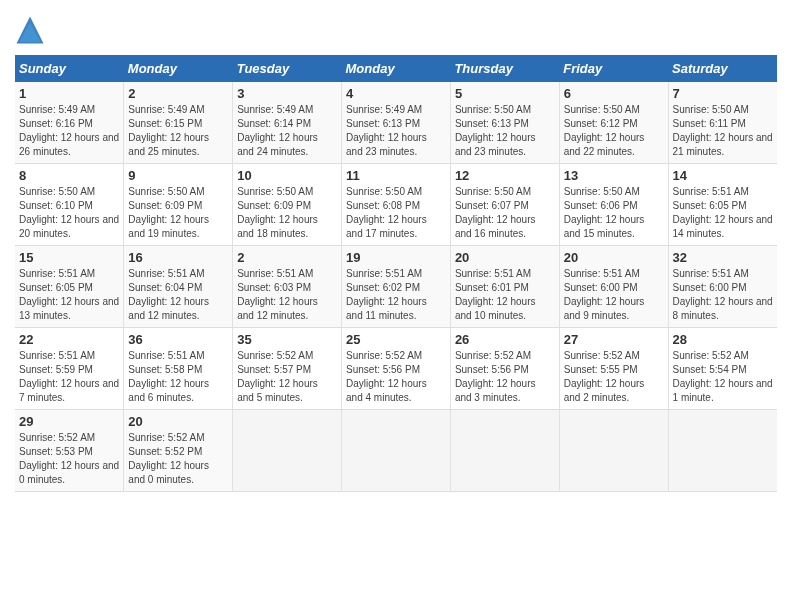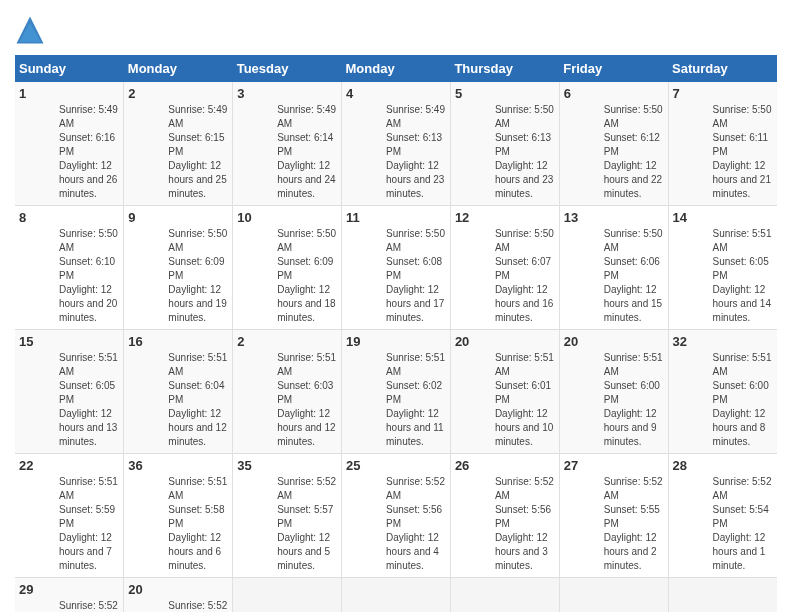--- a/index.html
+++ b/index.html
@@ -51,20 +51,21 @@
       border-collapse: collapse;
       font-size: 11px;
     }
     thead tr th {
       background-color: #2a6db5;
       color: #fff;
       padding: 6px 4px;
       text-align: left;
       font-size: 13px;
       font-weight: bold;
+      font-style: italic;
     }
     tbody tr {
       border-bottom: 1px solid #ddd;
     }
     tbody tr:nth-child(odd) {
       background-color: #f9f9f9;
     }
     tbody tr:nth-child(even) {
       background-color: #fff;
     }
@@ -80,21 +81,20 @@
       font-size: 13px;
       font-weight: bold;
       color: #333;
       display: block;
       margin-bottom: 2px;
     }
     .day-info {
       font-size: 10px;
       color: #444;
       line-height: 1.4;
-      margin-left: 40px;
     }
     .empty { background: #f5f5f5; }
   </style>
 </head>
 <body>
 
 <div class="header">
   <div class="logo">
     <svg class="logo-icon" viewBox="0 0 40 40" xmlns="http://www.w3.org/2000/svg">
       <polygon points="20,2 38,38 2,38" fill="#1a6fba" opacity="0.85"></polygon>

